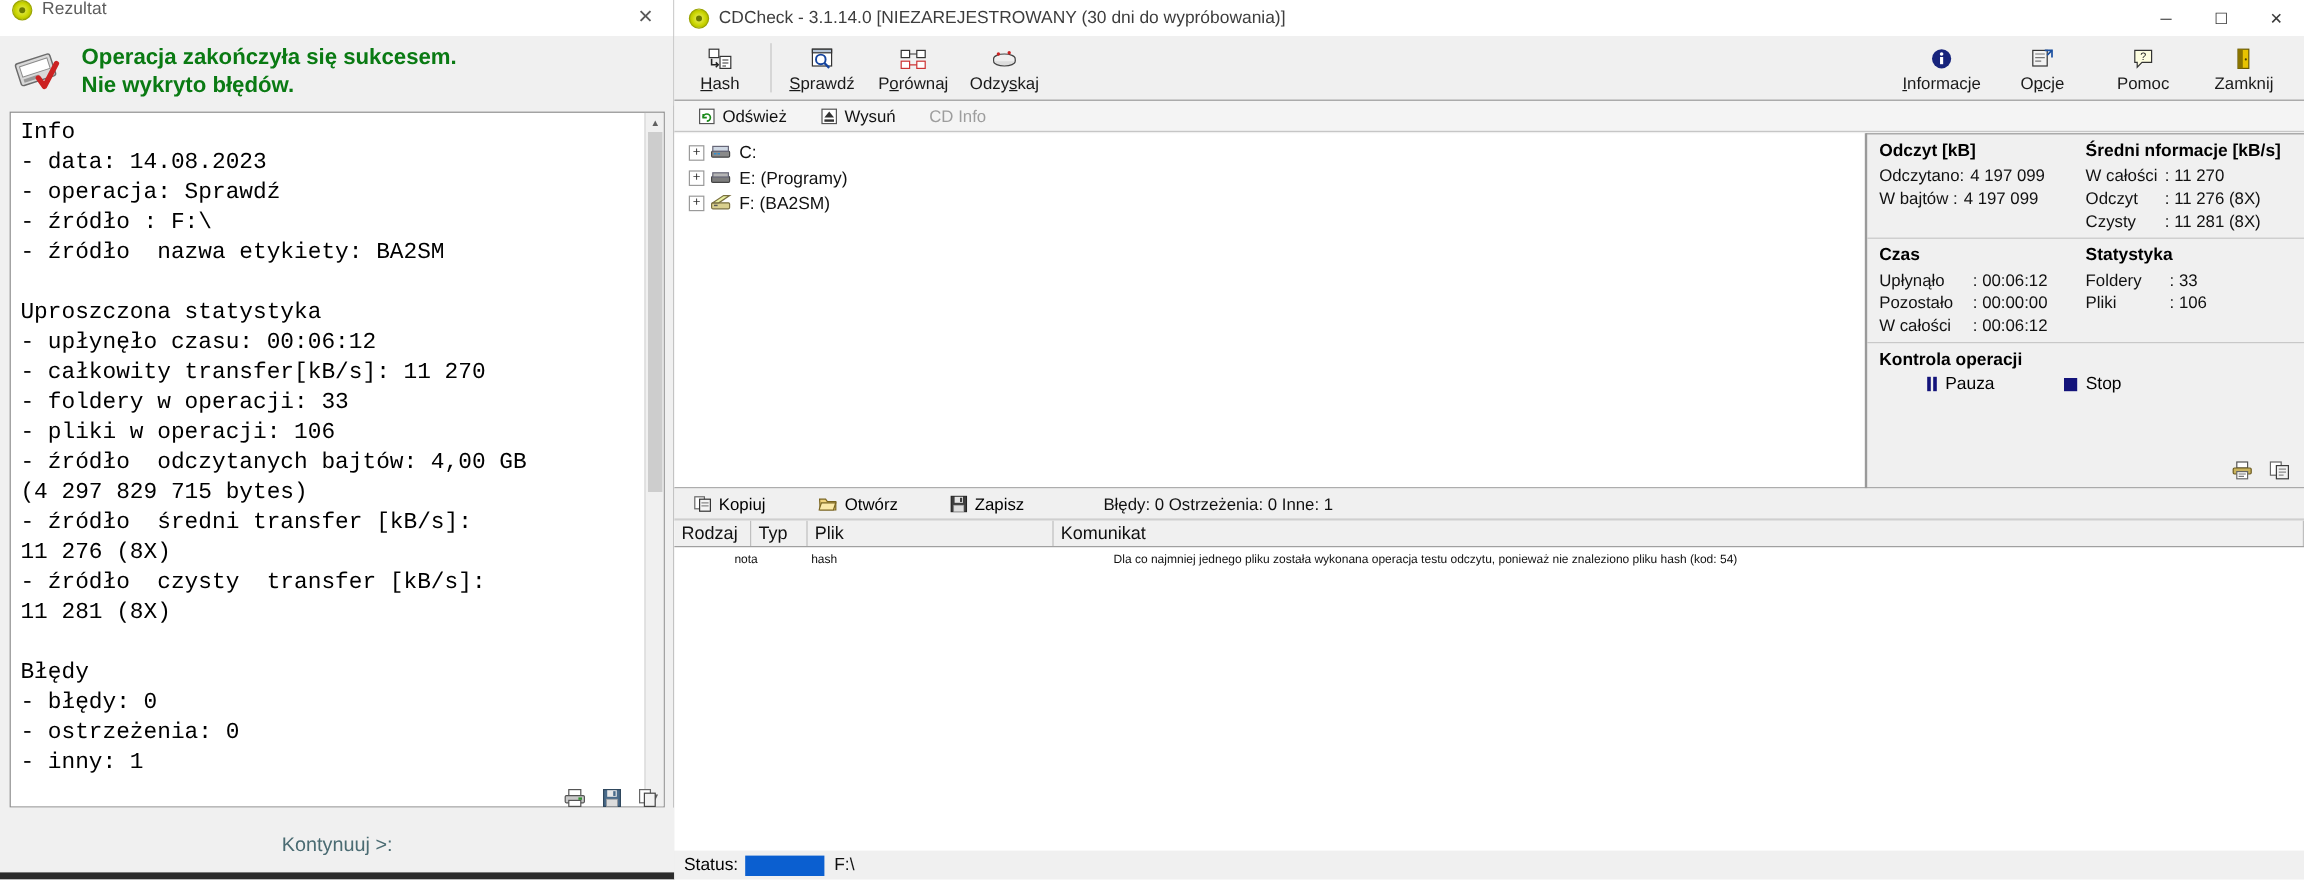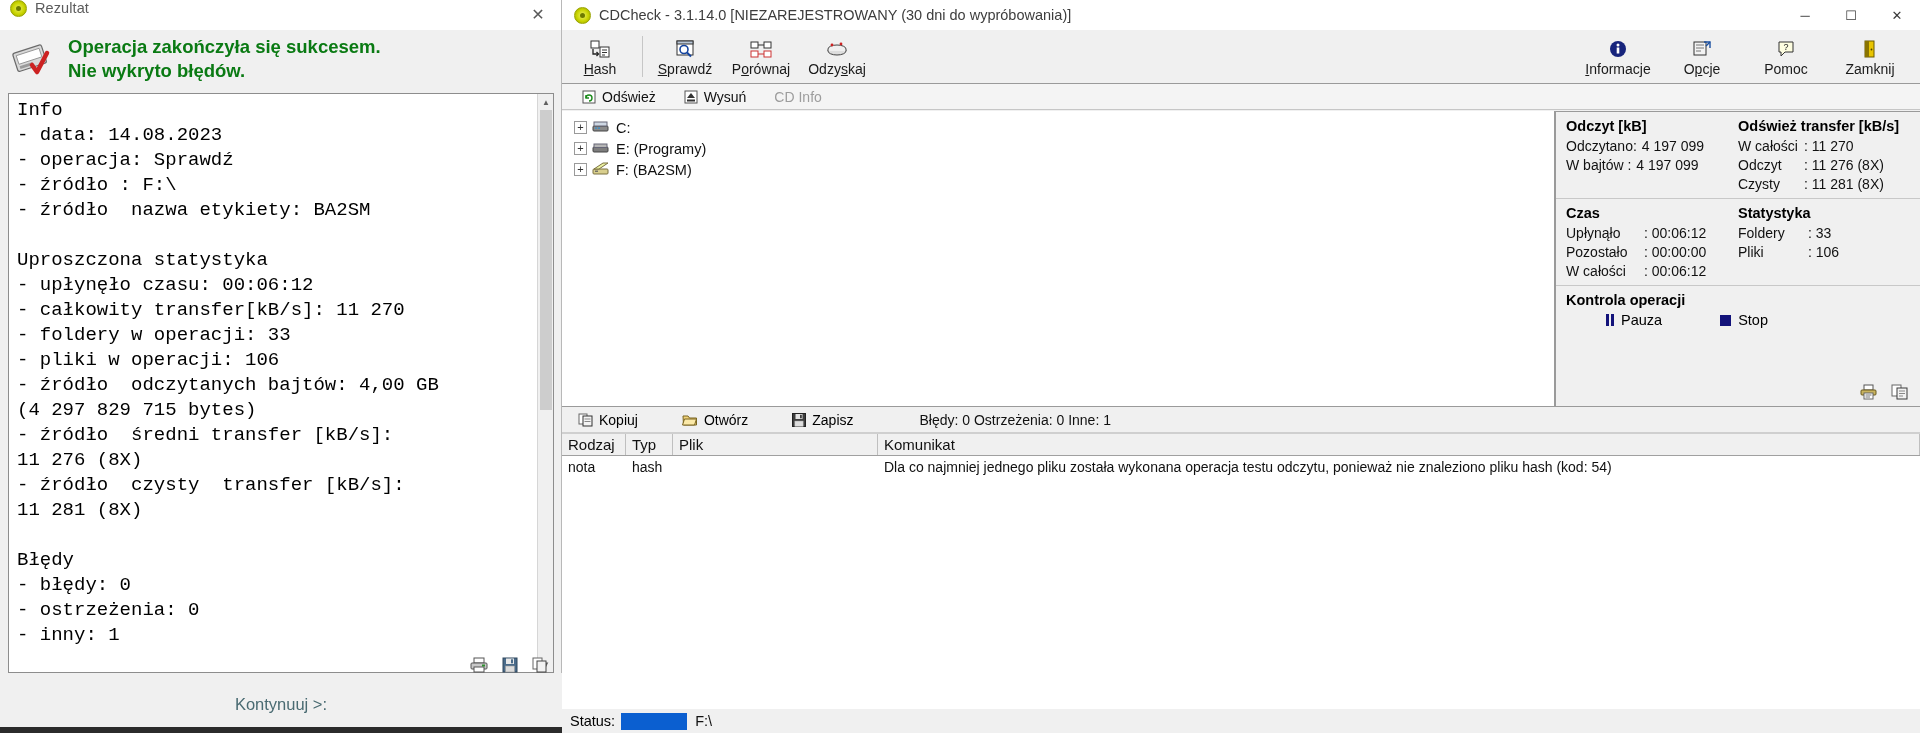--- a/index.html
+++ b/index.html
@@ -177,21 +177,21 @@
     background:#f0f0f0; display:flex; align-items:center; font-size:14px;
     border-bottom: 2px solid #cfcfcf;
     gap: 12px;
   }
   .log-btn { display:flex; align-items:center; gap:6px; padding:0 16px; }
   .log-counts { margin-left: 38px; font-size:14px; color:#111; }
   .cd-table { position:absolute; left:0; top:434px; width:1358px; height:275px; background:#fff; }
   .cd-thead { display:flex; height:22px; background:#f0f0f0; border-bottom:1px solid #a0a0a0;
     font-size:15px; color:#111; }
   .cd-th { border-right:1px solid #bfbfbf; padding-left:6px; display:flex; align-items:center; }
-  .cd-tr { display:flex; height:21px; font-size:14px; color:#111; }
+  .cd-tr { display:flex; height:21px; font-size:10px; color:#111;padding-left:44px; }
   .cd-td { padding-left:6px; display:flex; align-items:center; overflow:hidden; white-space:nowrap; }
   .col-rodzaj{ width:64px; }
   .col-typ{ width:47px; }
   .col-plik{ width:205px; }
   .col-komunikat{ flex:1; }
   .cd-statusbar {
     position:absolute; left:0; bottom:0; width:1358px; height:24px;
     background:#f0f0f0; display:flex; align-items:center; font-size:14.5px;
     padding-left: 2px; gap: 0;
   }
@@ -477,21 +477,21 @@
               <div class="stats-line">
                 <span class="lbl">Odczytano:</span>
                 <span style="margin-left:5px">4 197 099</span>
               </div>
               <div class="stats-line">
                 <span class="lbl">W bajtów :</span>
                 <span style="margin-left:5px">4 197 099</span>
               </div>
             </div>
             <div class="stats-col">
-              <h4>Odśwież transfer [kB/s]</h4>
+              <h4>Średni nformacje [kB/s]</h4>
               <div class="stats-line">
                 <span class="lbl" style="width:66px">W całości</span>
                 <span>: 11 270</span>
               </div>
               <div class="stats-line">
                 <span class="lbl" style="width:66px">Odczyt  </span>
                 <span>: 11 276 (8X)</span>
               </div>
               <div class="stats-line">
                 <span class="lbl" style="width:66px">Czysty  </span>

